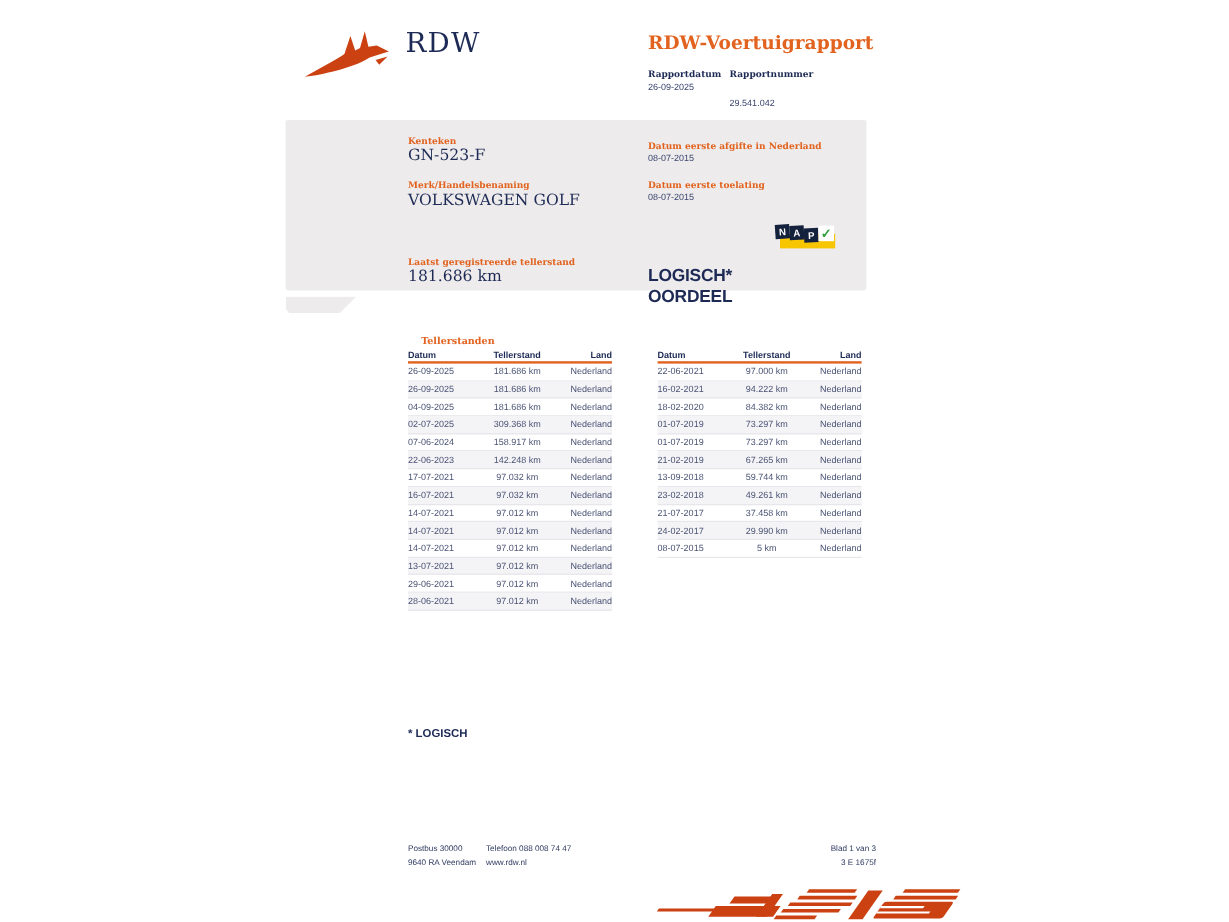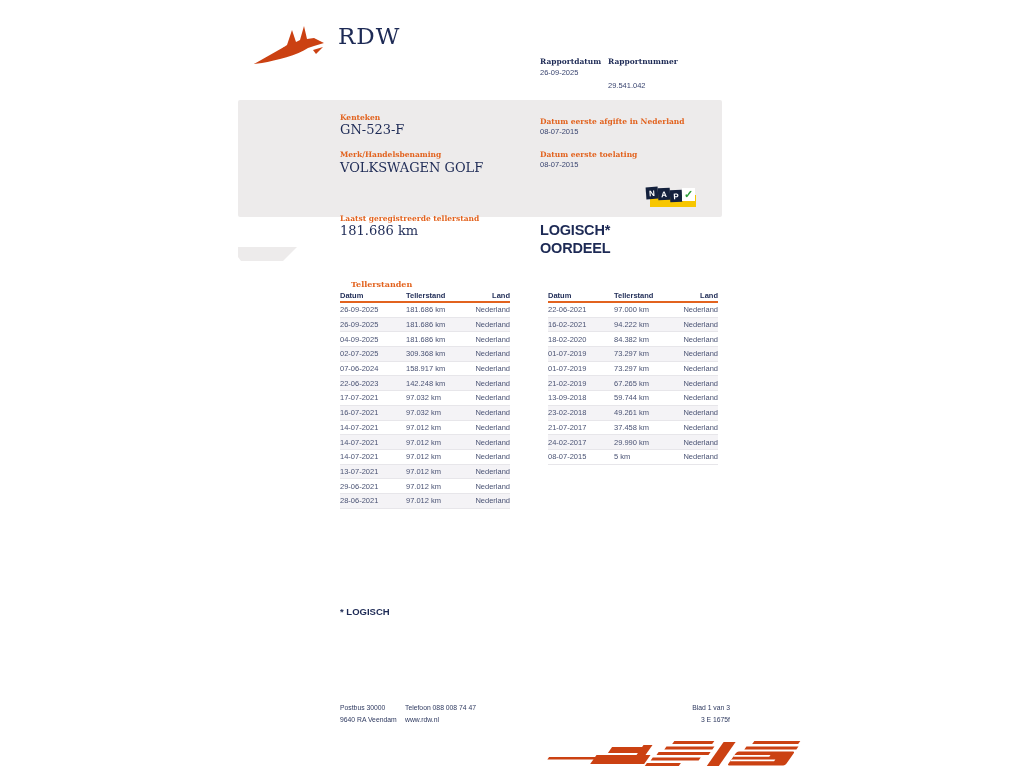--- a/index.html
+++ b/index.html
@@ -19,21 +19,21 @@
   .abs{position:absolute;}
   .slab{font-family:"DejaVu Serif",serif;}
 
   
   .brand{left:338px;top:23px;font-size:23px;color:var(--navy);letter-spacing:1px;}
   .doc-title{left:540px;top:26px;font-size:15.5px;font-weight:bold;color:var(--orange);}
   .meta-label{font-size:7.5px;font-weight:bold;color:var(--navy);}
   .meta-value{font-size:7.5px;color:#3A4570;}
 
   
-  .panel{left:238px;top:100px;width:484px;height:117px;background:var(--panel);border-radius:2px;padding-left:10px;}
+  .panel{left:238px;top:100px;width:484px;height:142px;background:var(--panel);border-radius:2px;padding-left:10px;}
   .panel-tab{left:238px;top:247px;width:59px;height:14px;background:var(--panel);
              clip-path:polygon(0 0,59px 0,45px 14px,3px 14px,0 10px);}
   .lbl{font-size:7.5px;font-weight:bold;color:var(--orange);font-family:"DejaVu Serif",serif;}
   .val-serif{font-size:13px;color:var(--navy);font-family:"DejaVu Serif",serif;}
   .val-sans{font-size:7.5px;color:#3A4570;}
   .oordeel{font-size:14.5px;line-height:18px;font-weight:800;color:var(--navy);letter-spacing:-0.2px;}
 
   
   .nap{width:54px;height:27px;}
   .nap .bar{position:absolute;left:4px;top:9px;width:46px;height:12px;background:#F7C600;}
@@ -44,21 +44,21 @@
 
   
   .tbl-title{font-size:8px;}
   .tbl{width:170px;}
   .thead{display:flex;align-items:flex-end;height:13px;border-bottom:2px solid var(--orange);
          font-size:7.5px;font-weight:bold;color:var(--navy);padding-bottom:1px;}
   .trow{display:flex;align-items:center;height:14.7px;border-bottom:1px solid var(--rowline);
         font-size:7.5px;color:var(--body);}
   .trows .trow:nth-child(even){background:var(--rowalt);}
   .tc0{width:66px;text-align:left;}
-  .tc1{width:50px;text-align:left;}
+  .tc1{width:50px;text-align:center;}
   .tc2{flex:1;text-align:right;}
 
   
   .fn-head{font-size:9.5px;font-weight:800;color:var(--navy);}
   .fn-body{width:392px;font-size:7.5px;line-height:12.5px;color:var(--orange);}
 
   
   .foot{font-size:6.8px;line-height:12px;color:var(--footer);}
   .foot.right{text-align:right;}
 </style>
@@ -67,20 +67,21 @@
 
 <div class="page">
 
   <svg class="abs" style="left:254px;top:24px;" width="80" height="46" viewBox="0 0 80 46">
     <path d="M0,40 C10,34 20,29 30,23 L33,21 L38,6 L42,18 L46,16 L50,2 L53,15 L60,14 L70,19 L60,22 L54,24 C44,31 22,36.5 8,39 Z" fill="#CB4112"></path>
     <path d="M59,26 L69,23 L62,30 Z" fill="#CB4112"></path>
     <path d="M30,23 L33,30 L26,28 Z" fill="#CB4112"></path>
   </svg>
   <div class="abs brand slab">RDW</div>
 
+  <div class="abs doc-title slab">RDW-Voertuigrapport</div>
   <div class="abs meta-label slab" style="left:540px;top:57px;">Rapportdatum</div>
   <div class="abs meta-label slab" style="left:608px;top:57px;">Rapportnummer</div>
   <div class="abs meta-value" style="left:540px;top:68px;">26-09-2025</div>
   <div class="abs meta-value" style="left:608px;top:81px;">29.541.042</div>
 
   <div class="abs panel">
     <div class="abs lbl" style="left:102px;top:13px;">Kenteken</div>
     <div class="abs val-serif" style="left:102px;top:22px;">GN-523-F</div>
     <div class="abs lbl" style="left:102px;top:50px;">Merk/Handelsbenaming</div>
     <div class="abs val-serif" style="left:102px;top:60px;">VOLKSWAGEN GOLF</div>

